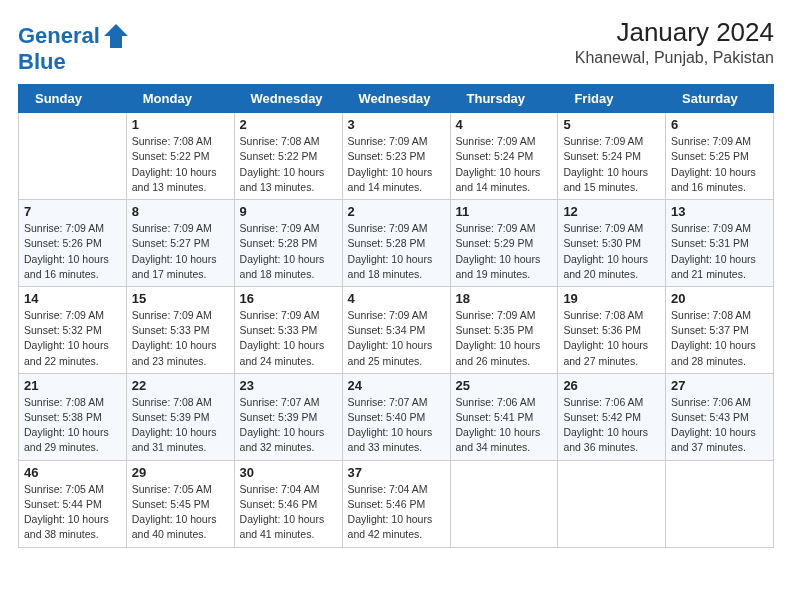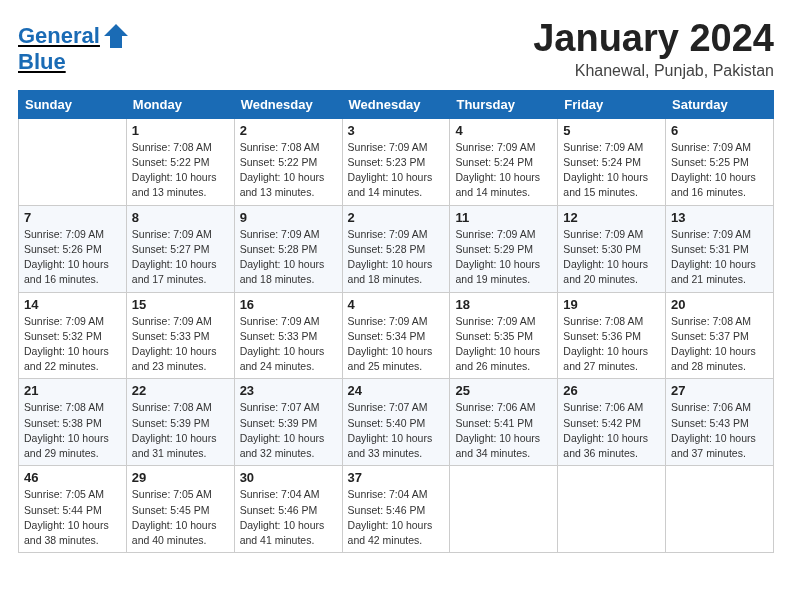--- a/index.html
+++ b/index.html
@@ -17,61 +17,60 @@
     .header {
       display: flex;
       align-items: flex-start;
       justify-content: space-between;
       margin-bottom: 10px;
     }
     .logo {
       display: flex;
       align-items: flex-end;
       margin-top: 4px;
-      text-decoration: underline;
     }
     .logo-text {
       font-size: 22px;
       font-weight: bold;
       color: #333;
       line-height: 1.1;
     }
     .logo-text span {
       color: #1a6bb5;
     }
     .logo-icon {
       width: 28px;
       height: 28px;
       margin-left: 2px;
     }
     .title-block {
       text-align: right;
     }
     .month-title {
-      font-size: 38px;
-      font-weight: bold;
+      font-size: 26px;
+      font-weight: normal;
       color: #222;
       line-height: 1.1;
     }
     .location {
       font-size: 16px;
       color: #444;
       margin-top: 2px;
     }
     .calendar {
       width: 100%;
       border-collapse: collapse;
       border: 1px solid #ccc;
     }
     .calendar th {
       background-color: #1a6bb5;
       color: #fff;
       font-size: 13px;
       font-weight: bold;
-      padding: 6px 6px;
+      padding: 6px 16px;
       text-align: left;
       border: 1px solid #1a6bb5;
     }
     .calendar td {
       vertical-align: top;
       border: 1px solid #ccc;
       padding: 4px 5px;
       width: 108px;
       min-height: 80px;
       background: #fff;

